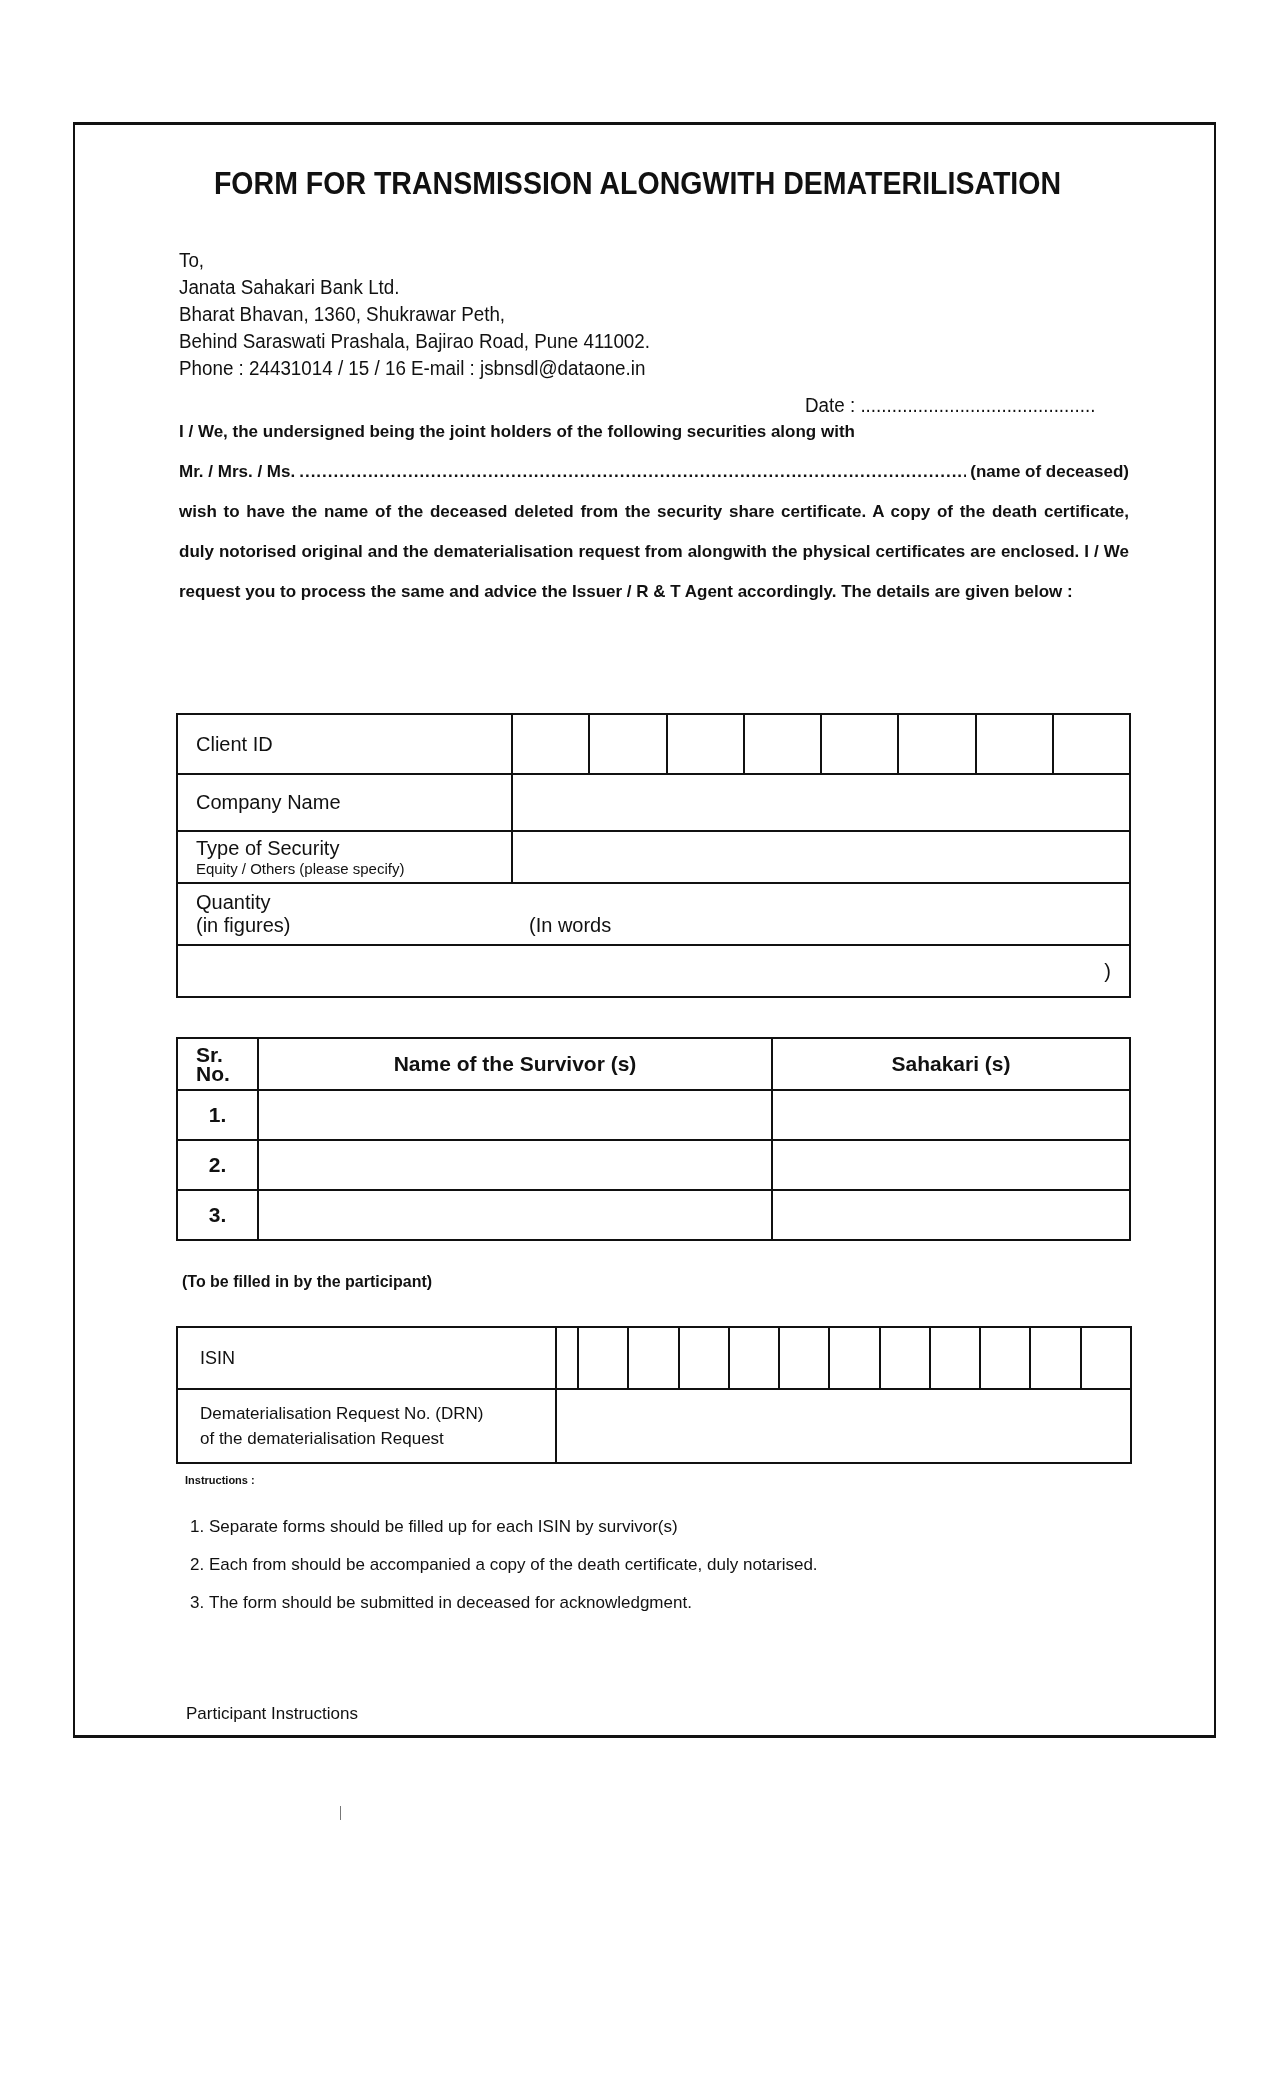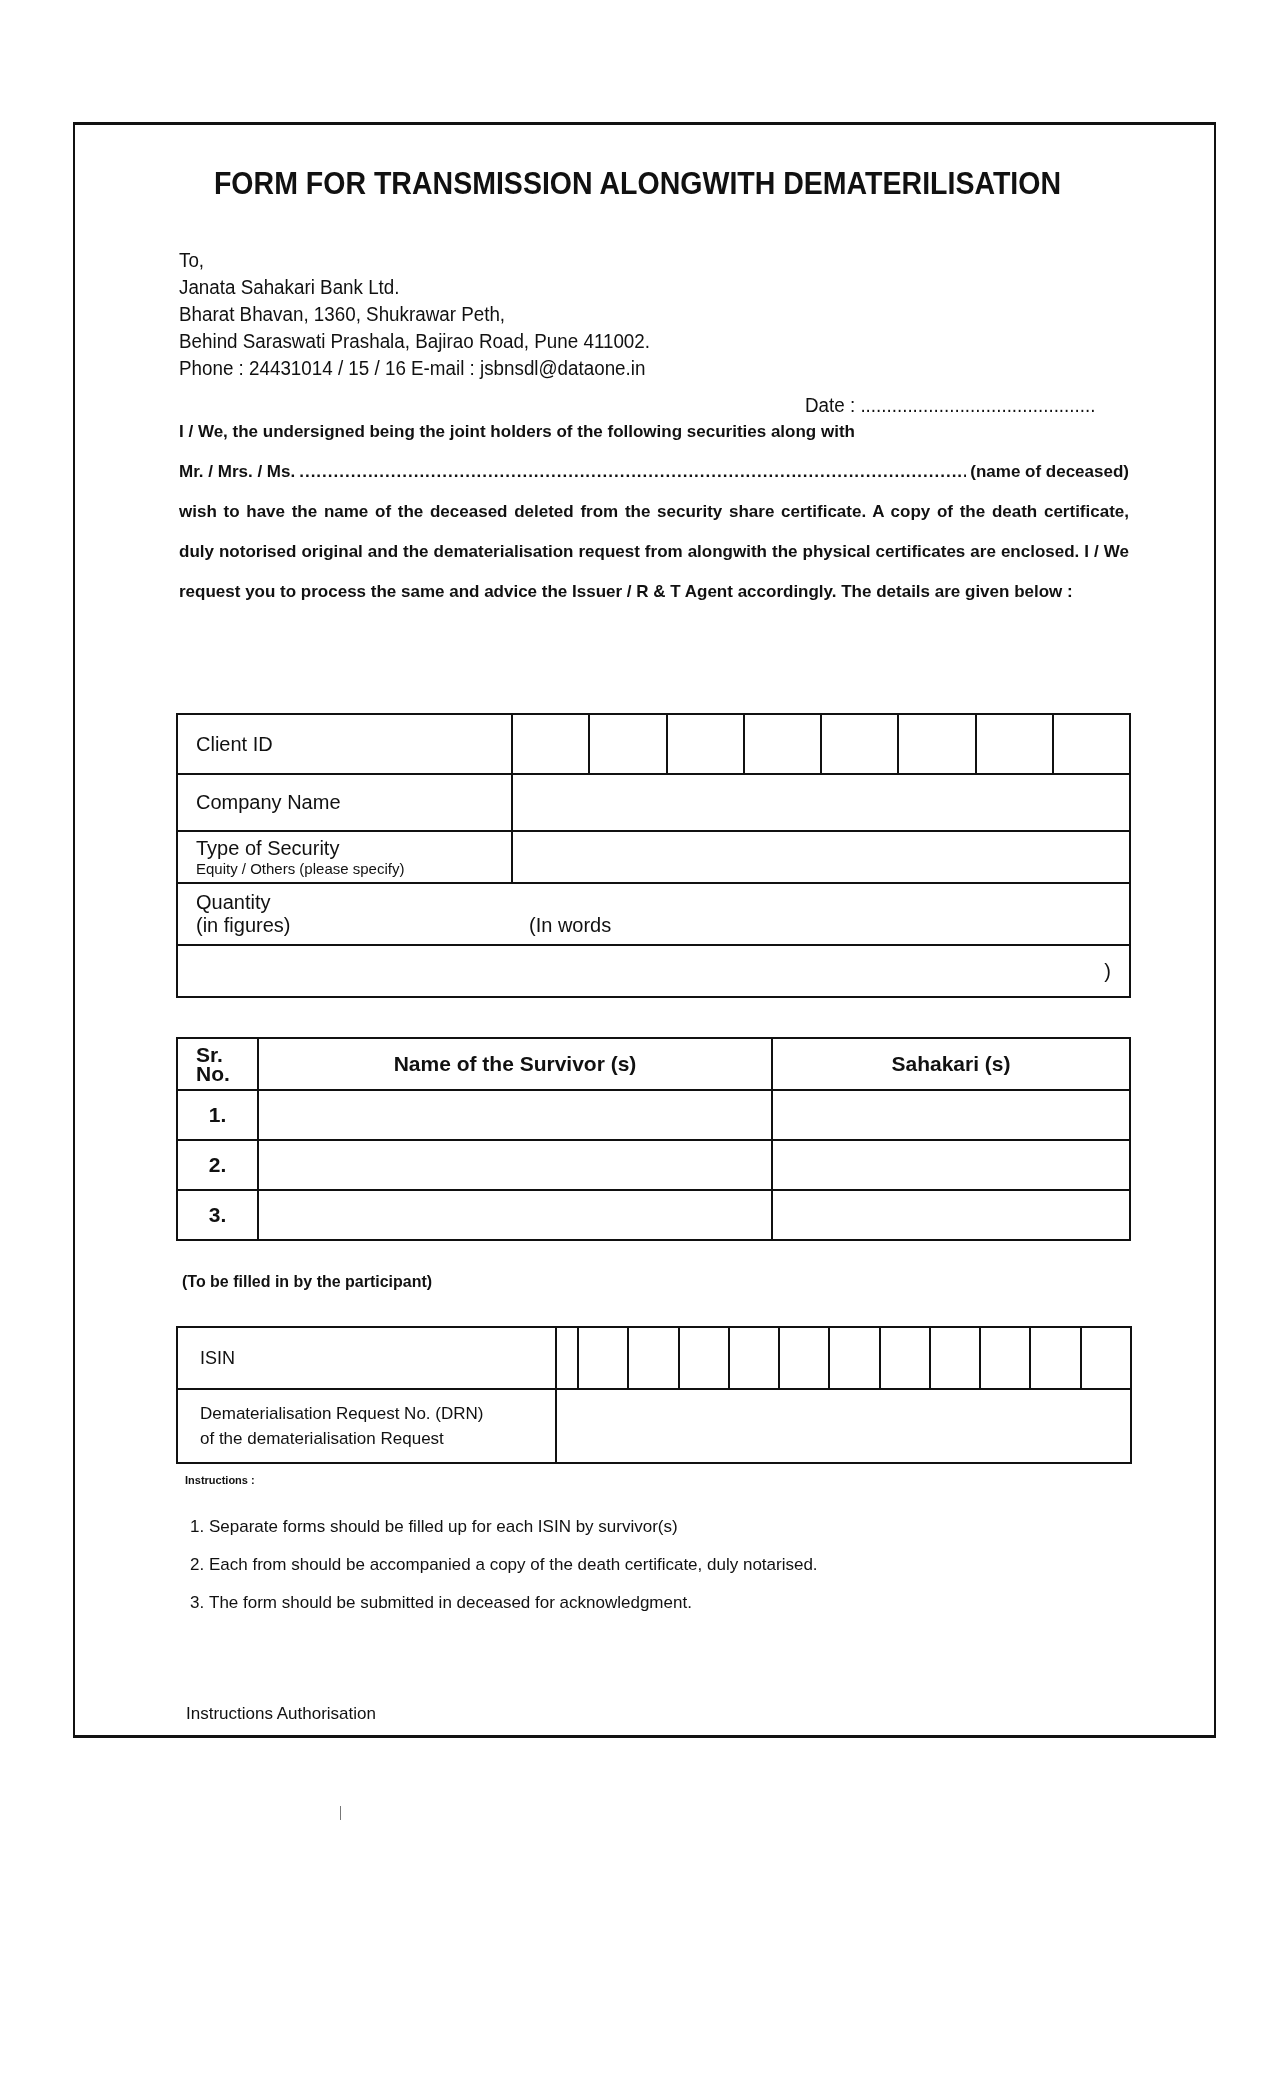--- a/index.html
+++ b/index.html
@@ -159,15 +159,15 @@
 
 <div class="abs instr-h">Instructions :</div>
 <div class="abs instr">
   <ol>
     <li>Separate forms should be filled up for each ISIN by survivor(s)</li>
     <li>Each from should be accompanied a copy of the death certificate, duly notarised.</li>
     <li>The form should be submitted in deceased for acknowledgment.</li>
   </ol>
 </div>
 
-<div class="abs auth">Instructions Authorisation</div>
+<div class="abs auth">Participant Instructions</div>
 
 <div class="abs tick"></div>
 
 </body></html>

